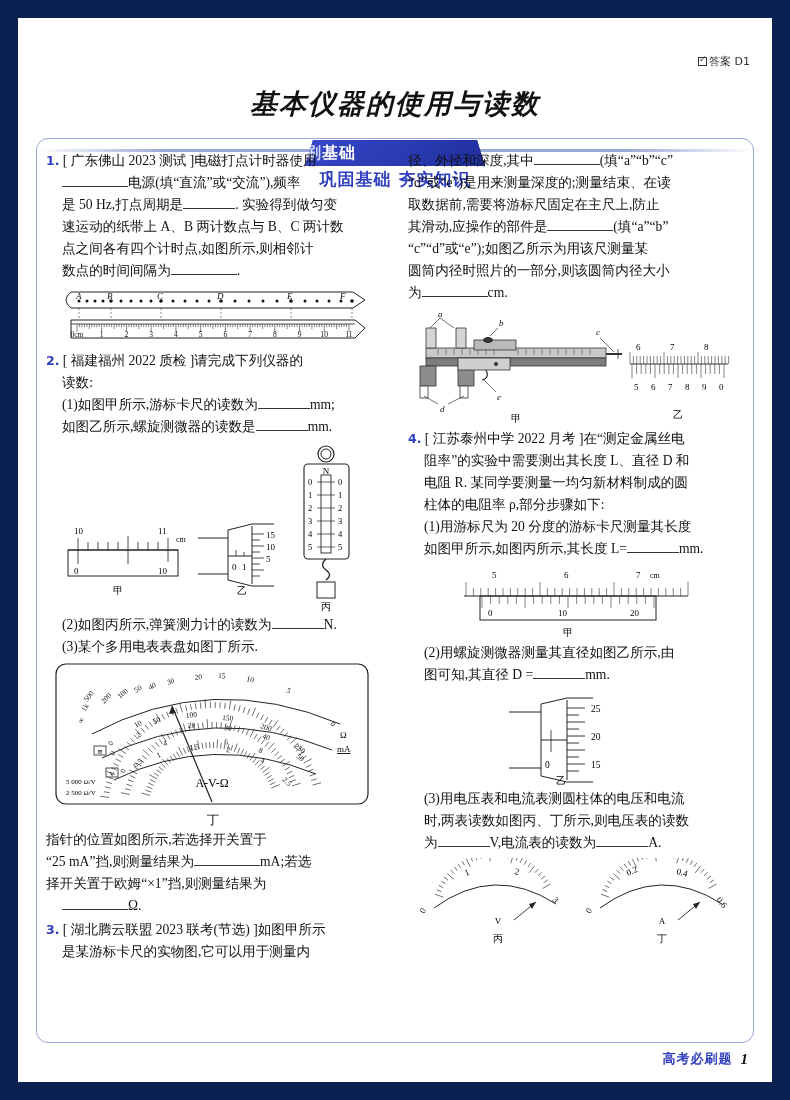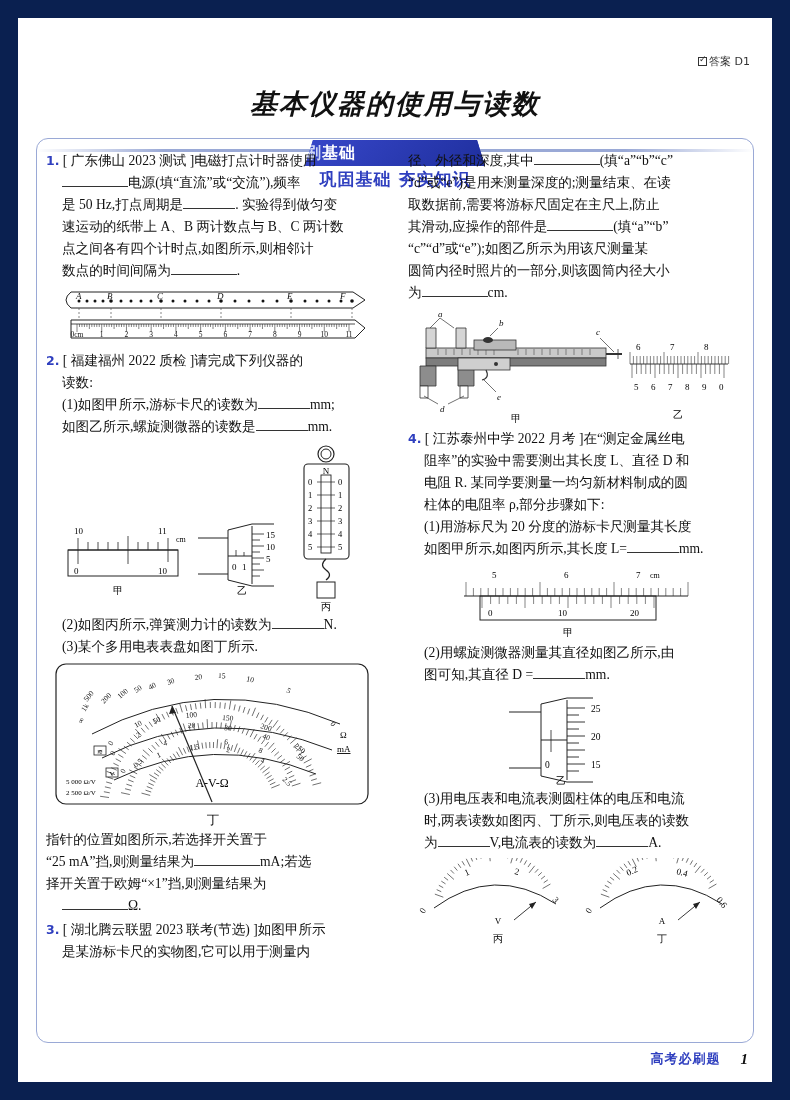--- a/index.html
+++ b/index.html
@@ -95,21 +95,21 @@
   .ind { padding-left: 16px; display: block; }
   .blank { display: inline-block; border-bottom: 1px solid #333; min-width: 52px; height: 13px; }
   .blank.lg { min-width: 66px; }
   .figlabel { text-align: center; font-size: 12.5px; margin-top: 1px; }
   .fig { margin: 4px 0 2px; }
   svg { display: block; }
   .center { display: flex; justify-content: center; }
   
   .footer {
     position: absolute; right: 24px; bottom: 14px;
-    display: flex; align-items: center; gap: 20px;
+    display: flex; align-items: center; gap: 8px;
   }
   .footer .ft {
     color: #2f3fbf; font-size: 13px; font-weight: bold;
     font-family: "DejaVu Sans", sans-serif; letter-spacing: 1px;
   }
   .footer .pg {
     color: #111; font-size: 15px; font-weight: bold; font-style: italic;
   }
 </style>
 </head>

